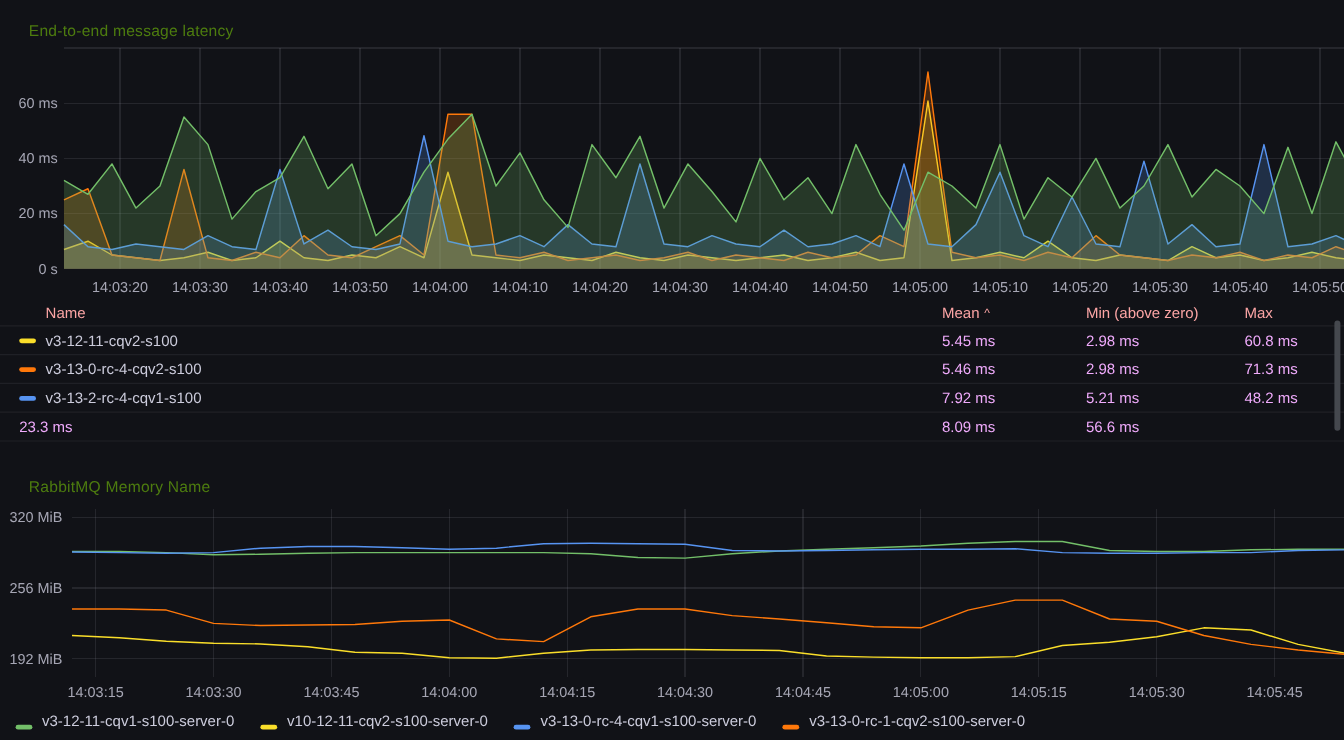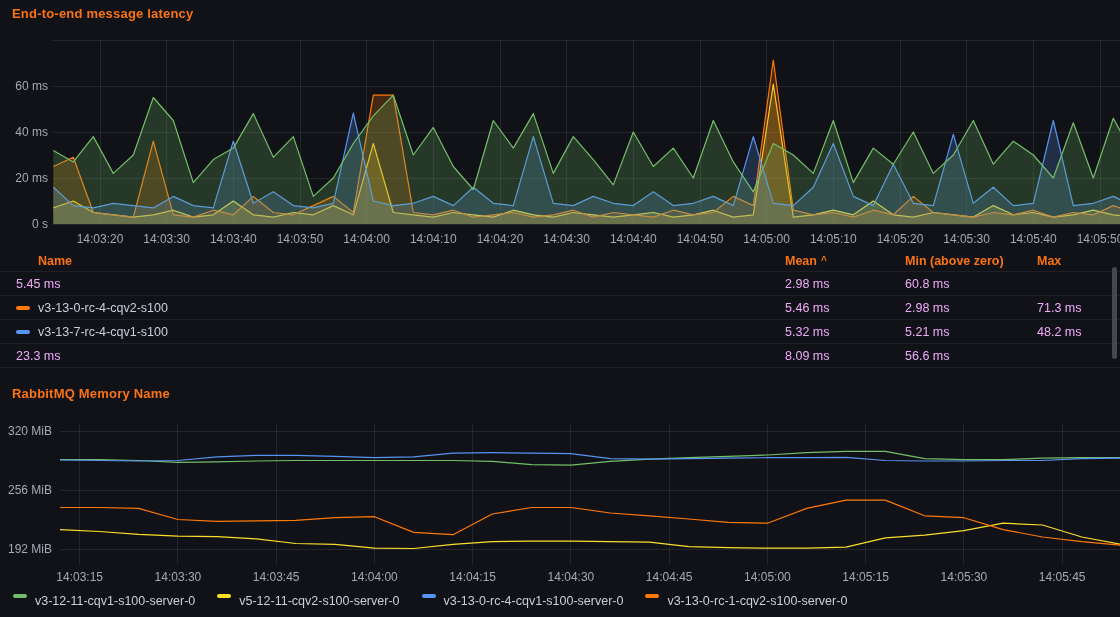--- a/index.html
+++ b/index.html
@@ -2,49 +2,49 @@
 <html><head>
 <meta charset="utf-8">
 <style>
   html,body{margin:0;padding:0;}
   body{
     width:1120px;height:617px;position:relative;overflow:hidden;
     background:#111217;
     font-family:"Liberation Sans","DejaVu Sans",sans-serif;
   }
   .panel-title{
-    position:absolute;margin:0;font-size:13px;font-weight:700;
-    color:#f97316;letter-spacing:.2px;z-index:5;
+    position:absolute;margin:12px;font-size:13px;font-weight:400;
+    color:#4d7c0f;letter-spacing:.2px;z-index:5;
   }
   #t1{left:12px;top:6px}
   #t2{left:12px;top:386px}
   svg{position:absolute;left:0;display:block}
   #chart1{top:0}
   #chart2{top:390px}
   .grid{stroke:rgba(204,204,220,.11);stroke-width:1;shape-rendering:crispEdges}
   svg text{fill:rgba(204,204,220,.80);font-size:12px;font-family:"Liberation Sans","DejaVu Sans",sans-serif}
   
   #ltable{position:absolute;top:250px;left:0;width:1120px;border-bottom:1px solid rgba(204,204,220,.08)}
   .lt-row{
     display:grid;grid-template-columns:1fr 120px 132px 76px;
     align-items:center;height:24px;padding:0 7px 0 16px;box-sizing:border-box;
     border-top:1px solid rgba(204,204,220,.08);
   }
   .lt-header{height:21px;border-top:none}
-  .lt-header .cell{color:#f97316;font-size:12.5px;font-weight:700}
+  .lt-header .cell{color:#fca5a5;font-size:12.5px;font-weight:400}
   .lt-header .name-h{padding-left:22px}
   .num-h,.num{text-align:left}
   .num{color:#f0abfc;font-size:12.5px}
   .name-cell{display:flex;align-items:center;gap:8px;color:#ccccdc;font-size:12.5px;cursor:pointer}
   .chip{width:14px;height:4px;border-radius:2px;flex:0 0 auto}
   .caret{font-size:10px;margin-left:4px;position:relative;top:-1px}
   .scrollthumb{position:absolute;right:3px;top:17px;width:5px;height:92px;background:#45484e;border-radius:3px}
   
   #legend2{position:absolute;left:13px;top:594px;display:flex;gap:22px;align-items:center}
-  #legend2 .item{display:flex;align-items:flex-start;gap:8px;color:#ccccdc;font-size:12.5px;cursor:pointer}
+  #legend2 .item{display:flex;align-items:flex-end;gap:8px;color:#ccccdc;font-size:12.5px;cursor:pointer}
 </style>
 </head>
 <body>
 
 <div id="root">
 
   <h2 id="t1" class="panel-title">End-to-end message latency</h2>
   <svg id="chart1" width="1120" height="250" viewBox="0 0 1120 250">
       <g>
         <line x1="100" y1="40" x2="100" y2="224" class="grid"></line>
@@ -105,39 +105,43 @@
 
   <div id="ltable">
     <div class="lt-row lt-header" id="lt-head">
         <div class="cell name-h">Name</div>
         <div class="cell num-h">Mean<span class="caret">^</span></div>
         <div class="cell num-h">Min (above zero)</div>
         <div class="cell num-h">Max</div>
       </div>
     <div id="lt-body">
         <div class="lt-row">
+          <div class="cell name-cell">
+            <span class="chip" style="background: rgb(250, 222, 42);"></span>
+            <span>v3-12-11-cqv2-s100</span>
+          </div>
           <div class="cell num">5.45 ms</div>
           <div class="cell num">2.98 ms</div>
           <div class="cell num">60.8 ms</div>
         </div>
         <div class="lt-row">
           <div class="cell name-cell">
             <span class="chip" style="background: rgb(255, 120, 10);"></span>
             <span>v3-13-0-rc-4-cqv2-s100</span>
           </div>
           <div class="cell num">5.46 ms</div>
           <div class="cell num">2.98 ms</div>
           <div class="cell num">71.3 ms</div>
         </div>
         <div class="lt-row">
           <div class="cell name-cell">
             <span class="chip" style="background: rgb(87, 148, 242);"></span>
-            <span>v3-13-7-rc-4-cqv1-s100</span>
+            <span>v3-13-2-rc-4-cqv1-s100</span>
           </div>
-          <div class="cell num">5.32 ms</div>
+          <div class="cell num">7.92 ms</div>
           <div class="cell num">5.21 ms</div>
           <div class="cell num">48.2 ms</div>
         </div>
         <div class="lt-row">
           <div class="cell num">23.3 ms</div>
           <div class="cell num">8.09 ms</div>
           <div class="cell num">56.6 ms</div>
         </div>
       </div>
     <div class="scrollthumb"></div>
@@ -185,21 +189,21 @@
       </g>
     </svg>
 
   <div id="legend2">
       <div class="item">
         <span class="chip" style="background: rgb(115, 191, 105);"></span>
         <span>v3-12-11-cqv1-s100-server-0</span>
       </div>
       <div class="item">
         <span class="chip" style="background: rgb(250, 222, 42);"></span>
-        <span>v5-12-11-cqv2-s100-server-0</span>
+        <span>v10-12-11-cqv2-s100-server-0</span>
       </div>
       <div class="item">
         <span class="chip" style="background: rgb(87, 148, 242);"></span>
         <span>v3-13-0-rc-4-cqv1-s100-server-0</span>
       </div>
       <div class="item">
         <span class="chip" style="background: rgb(255, 120, 10);"></span>
         <span>v3-13-0-rc-1-cqv2-s100-server-0</span>
       </div>
     </div>

